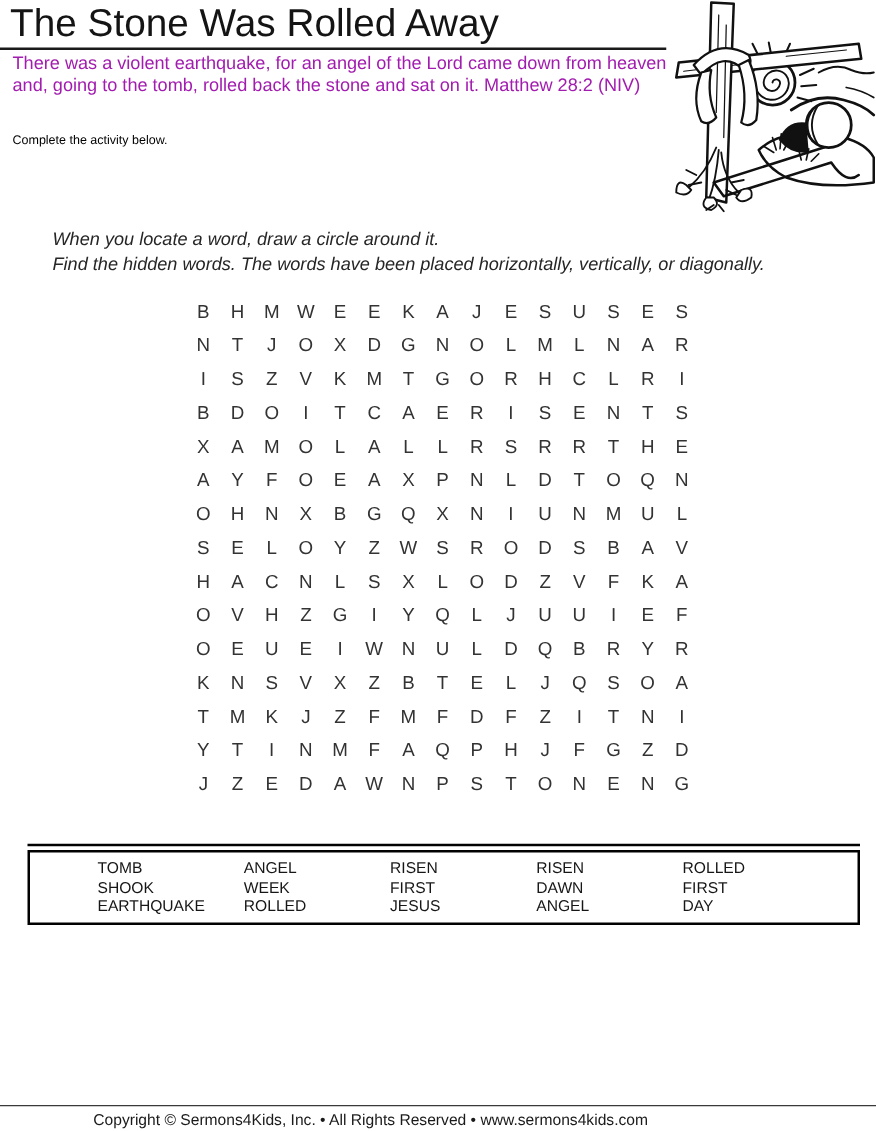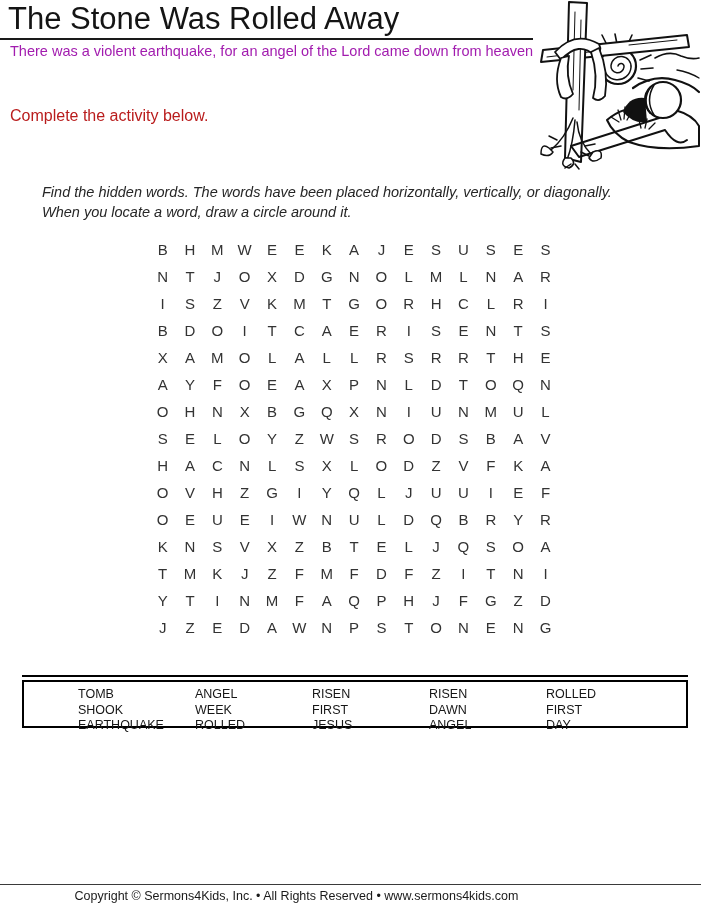--- a/index.html
+++ b/index.html
@@ -17,41 +17,41 @@
   }
   .title-rule {
     position:absolute; left:0; top:38px; width:533px; height:2px; background:#1a1a1a;
   }
   .verse {
     position:absolute; left:10px; top:43px; width:545px;
     font-size:14.5px; line-height:17.5px; color:#a21caf;
   }
   .activity-prompt {
     position:absolute; left:10px; top:107px;
-    font-size:16px; color:#b91c1c;
+    font-size:10px; color:#000000;
   }
   .illustration {
     position:absolute; left:537px; top:0; width:164px; height:170px;
   }
   .instructions {
     position:absolute; left:42px; top:183px; width:630px;
     font-style:italic; font-size:14.5px; line-height:19.5px; color:#262626;
   }
   .word-grid {
     position:absolute; left:149px; top:236px;
     display:grid;
     grid-template-columns:repeat(15, 27.35px);
     grid-auto-rows:27px;
   }
   .word-grid span {
     display:flex; align-items:center; justify-content:center;
     font-size:15px; color:#333333;
   }
   .word-box {
-    position:absolute; left:22px; top:680px; width:666px; height:48px;
+    position:absolute; left:22px; top:680px; width:666px; height:60px;
     border:2px solid #000;
     background:#fff;
   }
   .word-box::before {
     content:""; position:absolute; left:-2px; top:-7px;
     width:666px; height:2px; background:#000;
   }
   .word-columns {
     display:flex; padding:5px 0 0 54px;
   }
@@ -67,20 +67,21 @@
   }
 </style>
 </head>
 <body>
 
 <h1 class="page-title">The Stone Was Rolled Away</h1>
 <div class="title-rule"></div>
 
 <div class="verse">
   <div>There was a violent earthquake, for an angel of the Lord came down from heaven</div>
+  <div>and, going to the tomb, rolled back the stone and sat on it.  Matthew 28:2 (NIV)</div>
 </div>
 
 <div class="activity-prompt">Complete the activity below.</div>
 
 <svg class="illustration" viewBox="0 0 164 170" xmlns="http://www.w3.org/2000/svg">
   <g fill="none" stroke="#111" stroke-width="2" stroke-linecap="round" stroke-linejoin="round">
 
     <g stroke-width="1.6">
       <path d="M80,44 L78,34"></path>
         <path d="M90,46 L95,35"></path>
@@ -129,22 +130,22 @@
       <path d="M36,118 Q28,138 14,150 M40,122 Q42,142 54,154 M38,120 Q36,144 30,160"></path>
       <path d="M12,148 q-8,-6 -8,6 q8,4 12,-2 Z" fill="#fff"></path>
       <path d="M56,152 q10,-4 8,6 q-8,6 -12,0 Z" fill="#fff"></path>
       <path d="M28,158 q-6,8 4,10 q8,-4 2,-10 Z" fill="#fff"></path>
       <path d="M20,140 l-8,-4 M24,146 l-10,2 M48,146 l10,-2 M44,152 l8,4 M34,164 l-6,4 M38,164 l4,5"></path>
     </g>
   </g>
 </svg>
 
 <div class="instructions">
+  <div>When you locate a word, draw a circle around it.</div>
   <div>Find the hidden words. The words have been placed horizontally, vertically, or diagonally.</div>
-  <div>When you locate a word, draw a circle around it.</div>
 </div>
 
 <div class="word-grid">
     <span>B</span>
     <span>H</span>
     <span>M</span>
     <span>W</span>
     <span>E</span>
     <span>E</span>
     <span>K</span>

